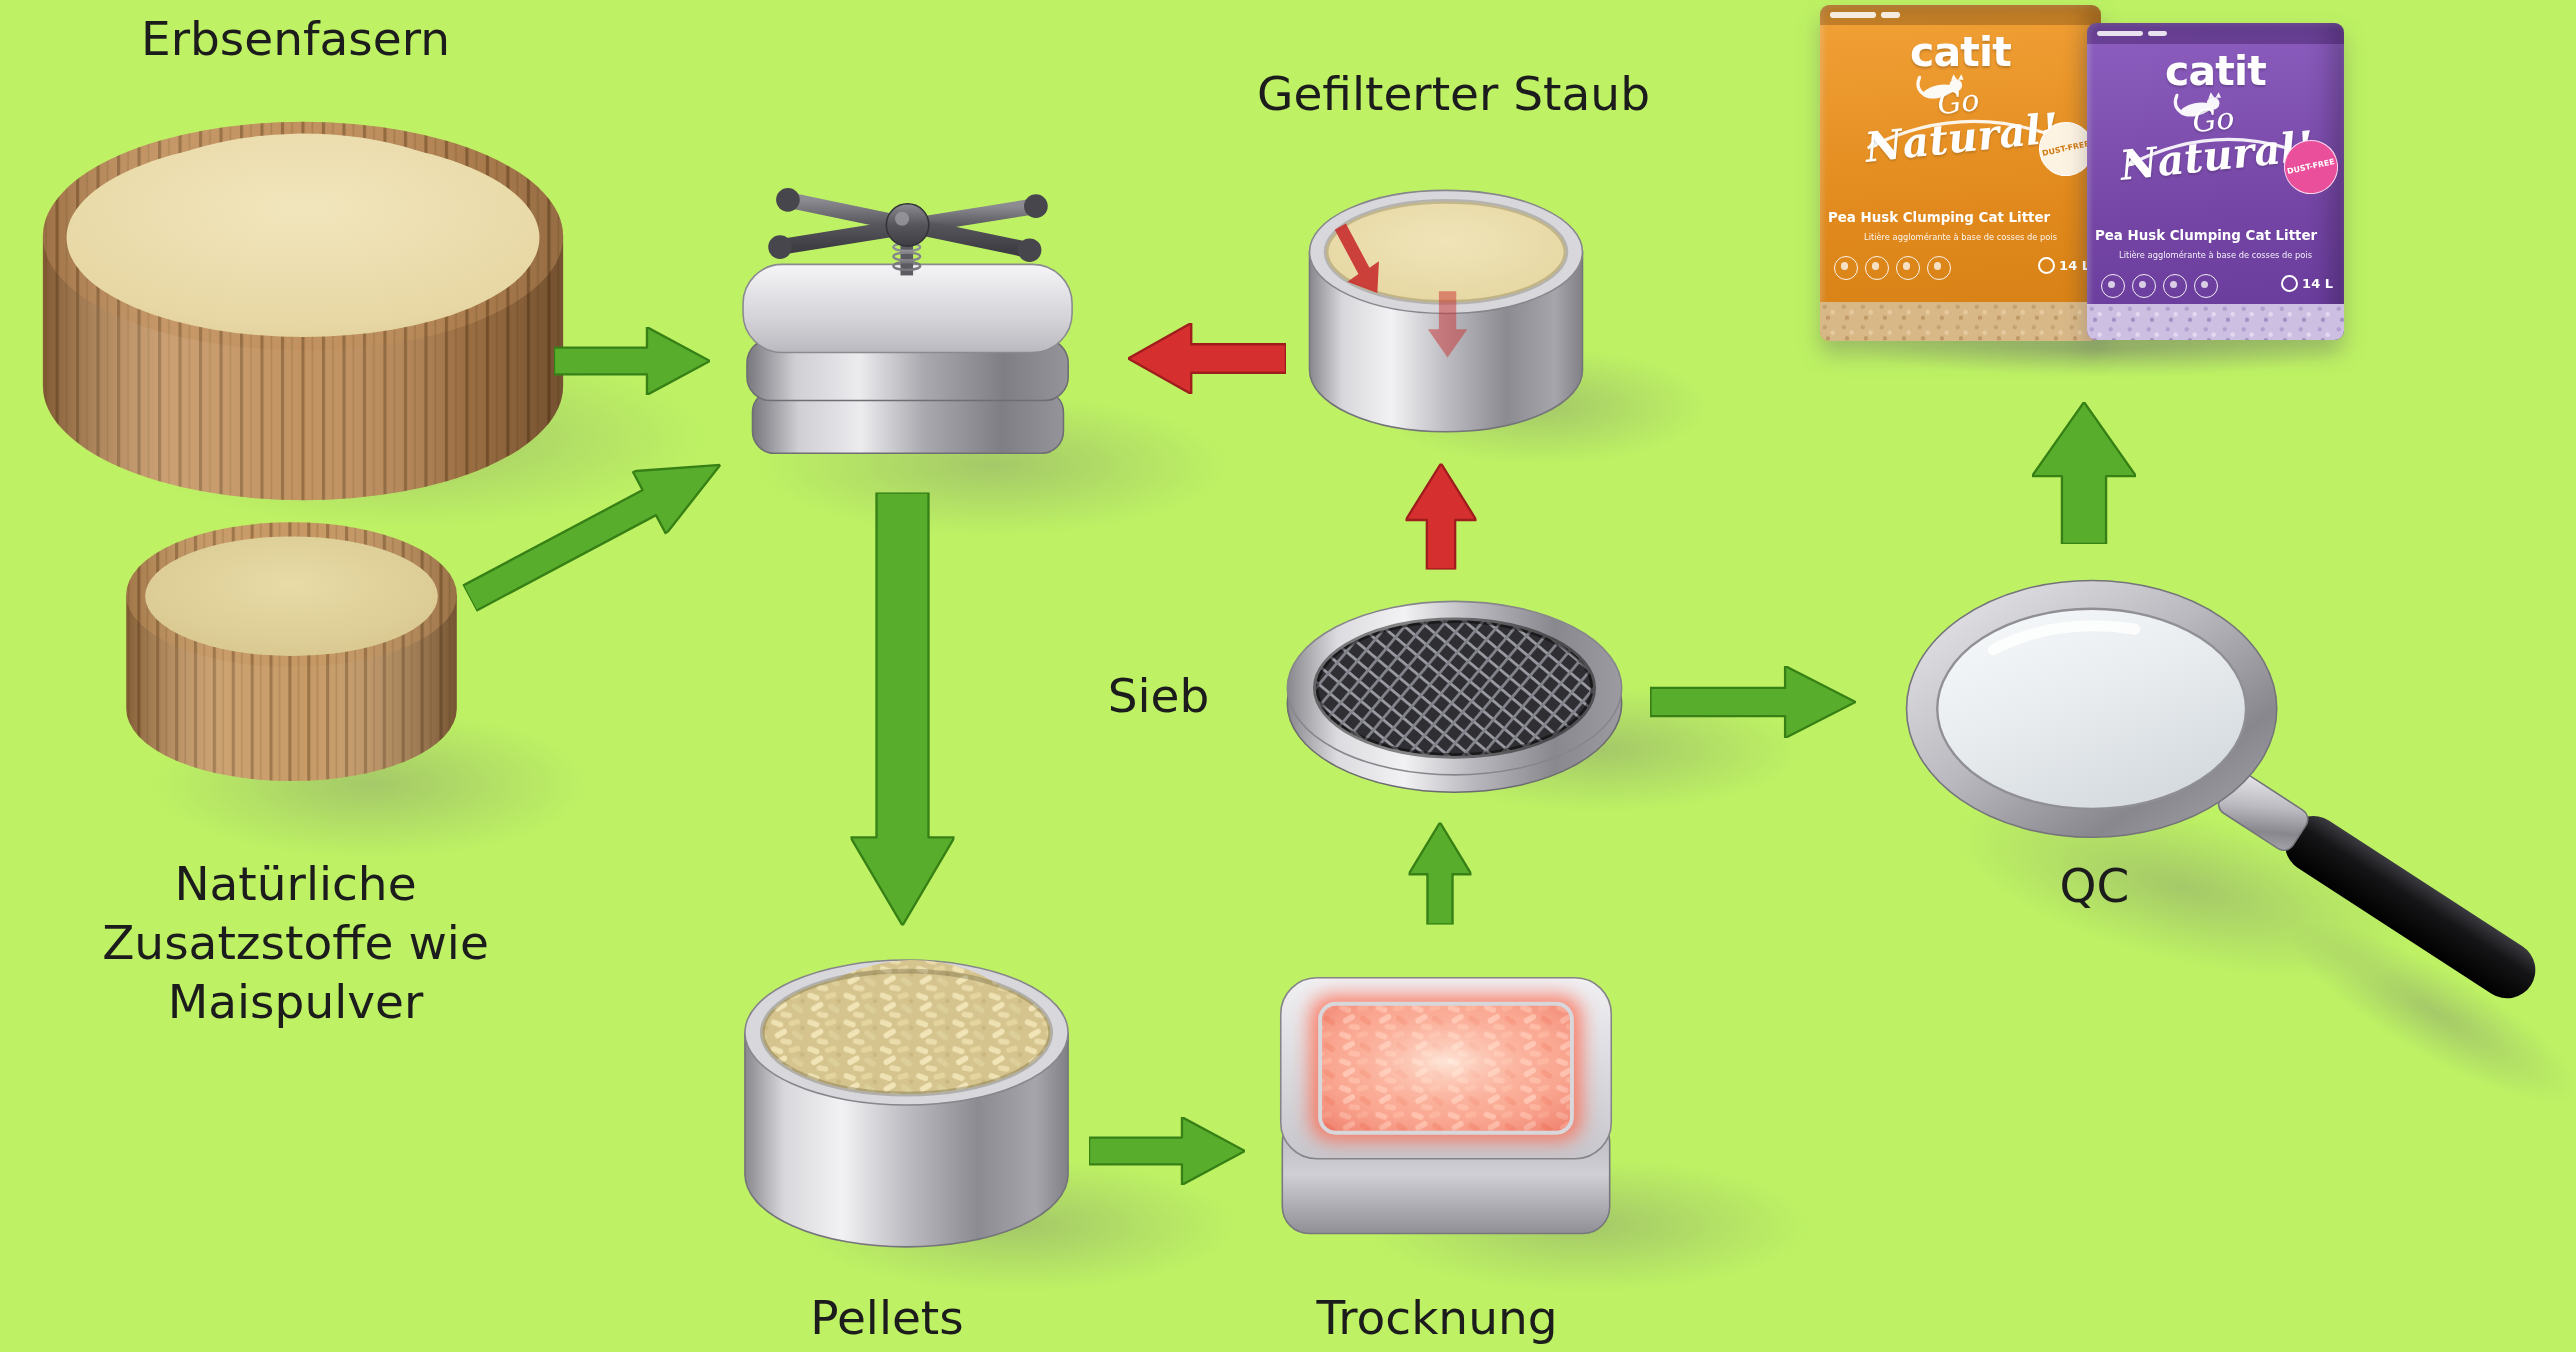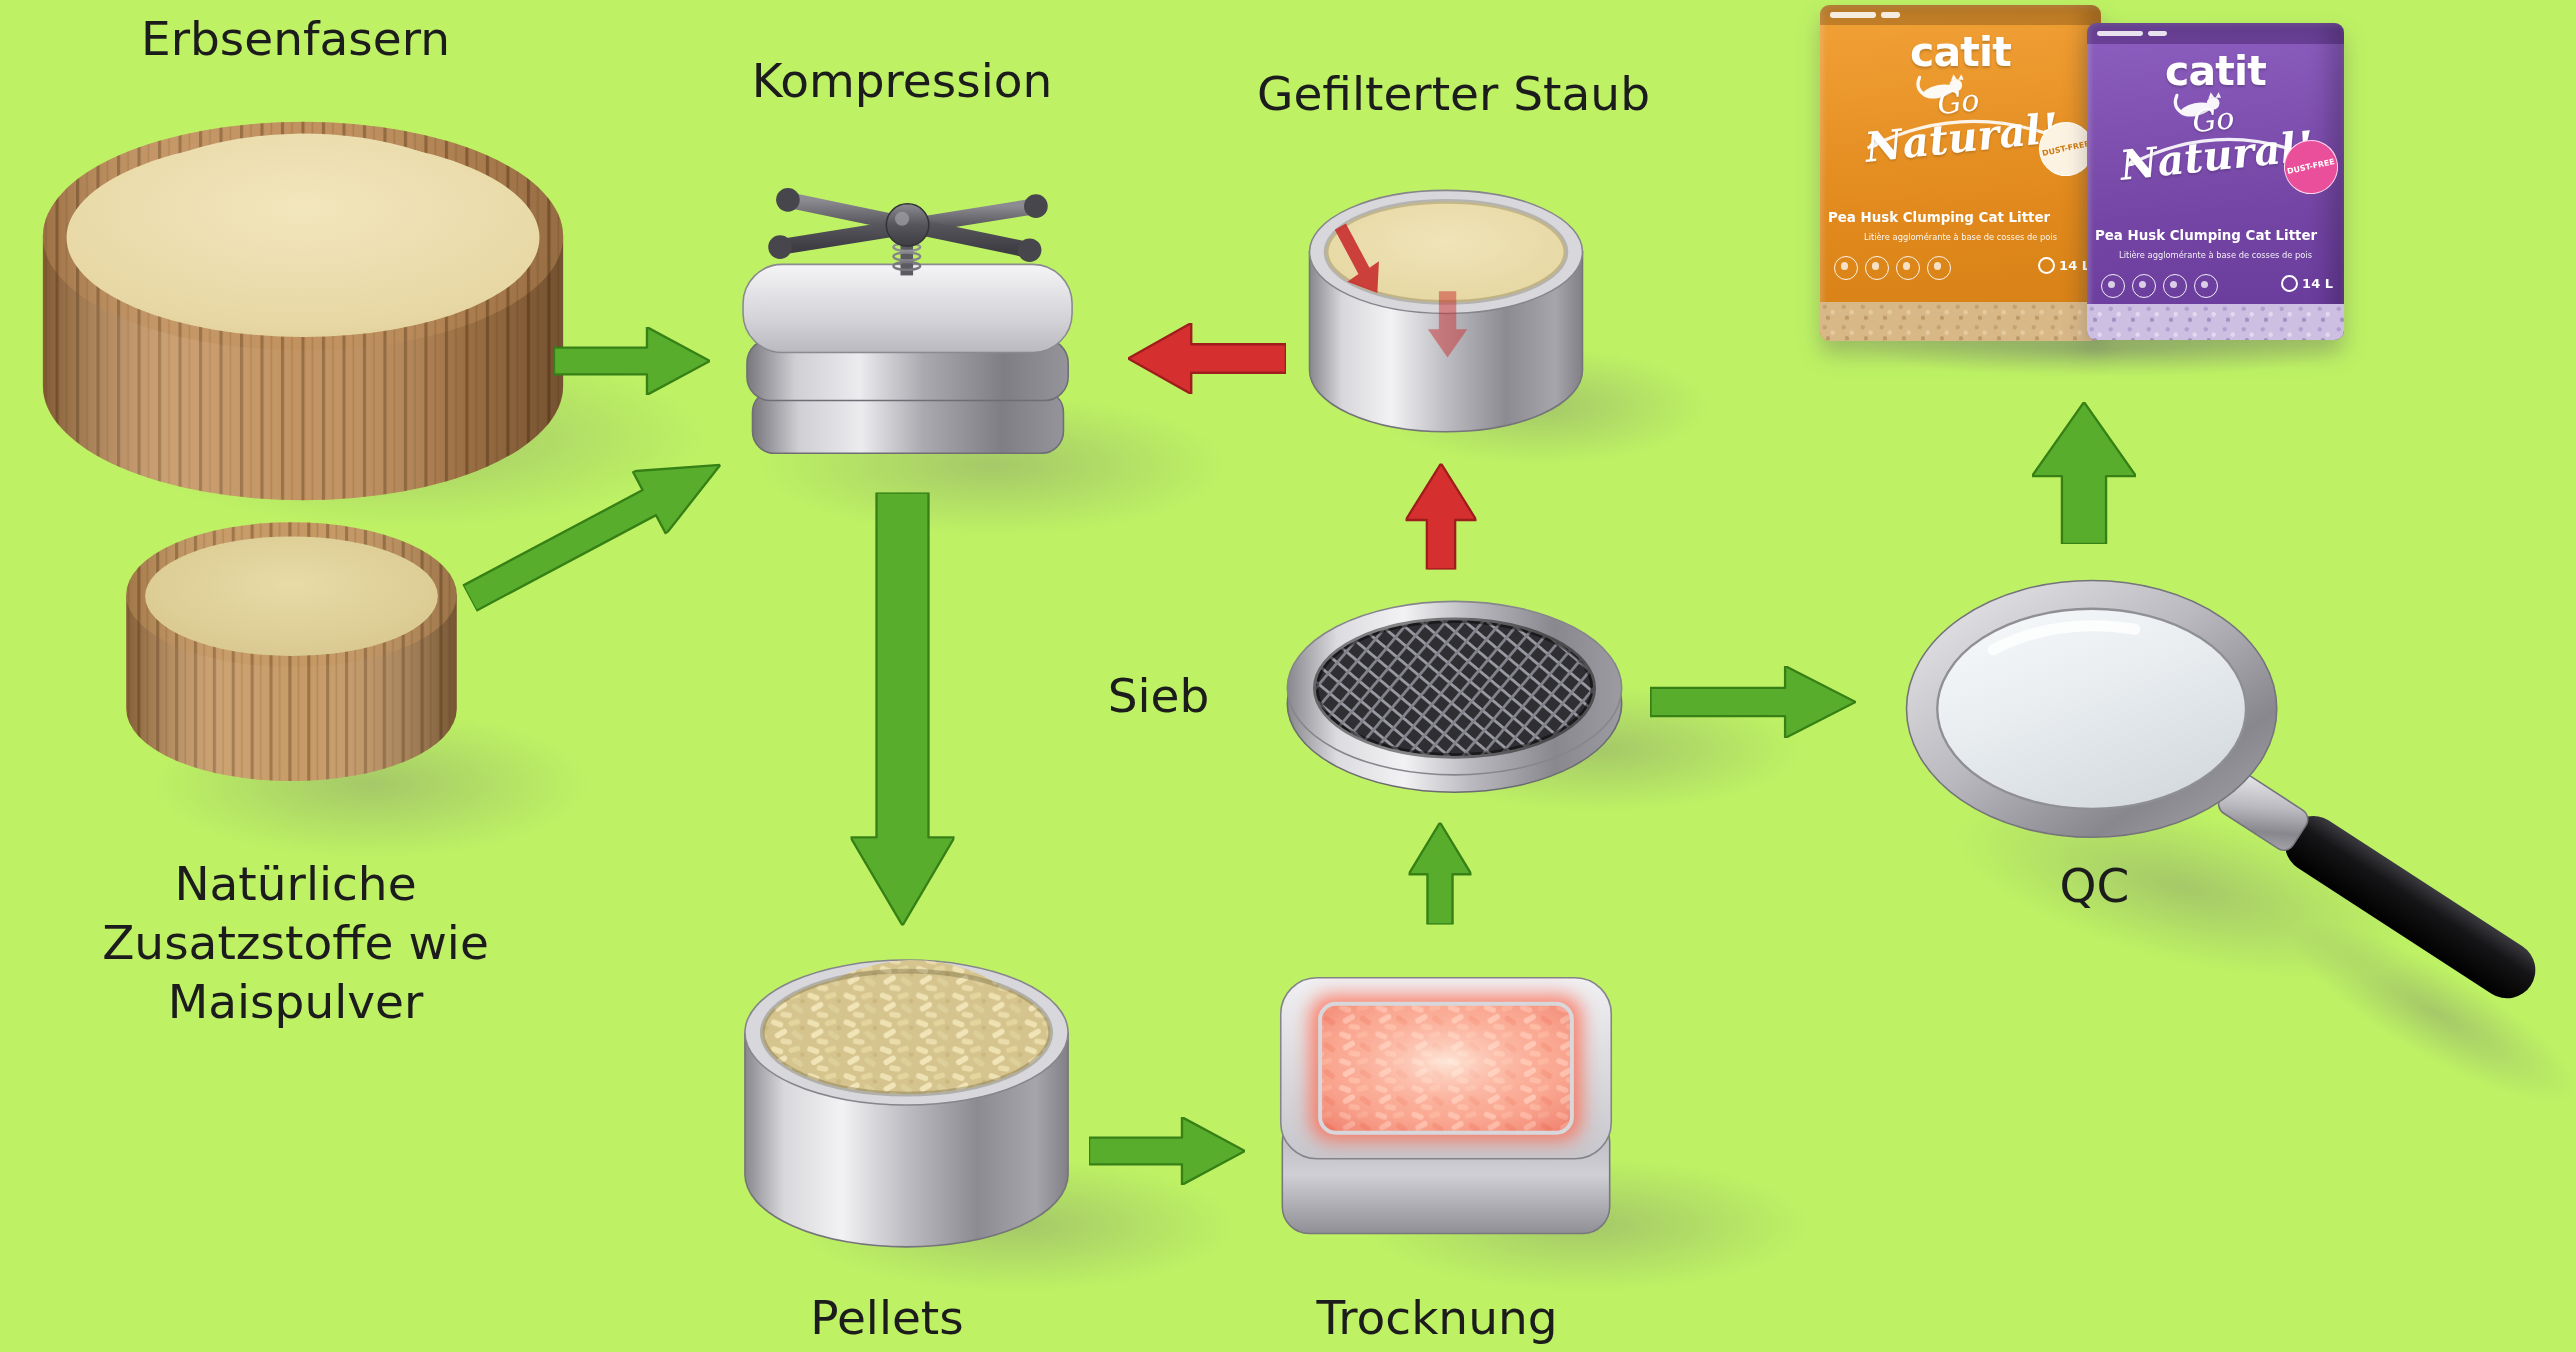--- a/index.html
+++ b/index.html
@@ -69,21 +69,20 @@
   <div class="shadow" style="left:756px;top:394px;width:473px;height:142px;"></div>
   <div class="shadow" style="left:796px;top:1158px;width:441px;height:134px;"></div>
   <div class="shadow" style="left:1363px;top:1158px;width:449px;height:134px;"></div>
   <div class="shadow" style="left:1395px;top:686px;width:410px;height:126px;"></div>
   <div class="shadow" style="left:1371px;top:347px;width:339px;height:118px;"></div>
   <div class="shadow" style="left:1946px;top:812px;width:473px;height:150px;transform:rotate(14deg);"></div>
   <div class="shadow" style="left:2269px;top:969px;width:331px;height:87px;transform:rotate(30deg);"></div>
   <div class="shadow" style="left:1860px;top:322px;width:489px;height:55px;"></div>
 
   <div class="lbl" style="left:75px;top:9.5px;width:441px;">Erbsenfasern</div>
-  <div class="lbl" style="left:697px;top:52px;width:410px;">Kompression</div>
   <div class="lbl" style="left:1233px;top:65px;width:441px;">Gefilterter Staub</div>
   <div class="lbl" style="left:59px;top:855px;width:473px;">
     <div>Natürliche</div>
     <div>Zusatzstoffe wie</div>
     <div>Maispulver</div>
   </div>
   <div class="lbl" style="left:1056px;top:667px;width:205px;">Sieb</div>
   <div class="lbl" style="left:682px;top:1289px;width:410px;">Pellets</div>
   <div class="lbl" style="left:1232px;top:1289px;width:410px;">Trocknung</div>
   <div class="lbl" style="left:1992px;top:857px;width:205px;">QC</div>

